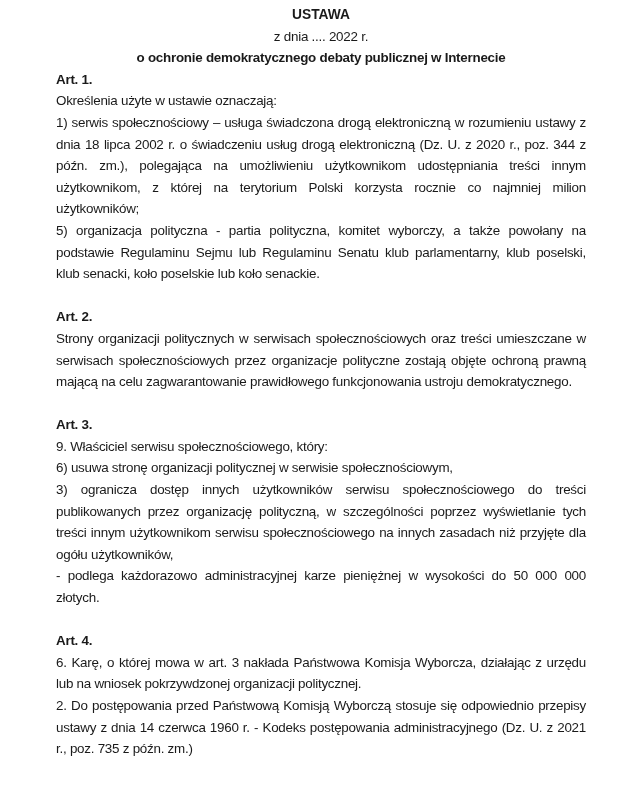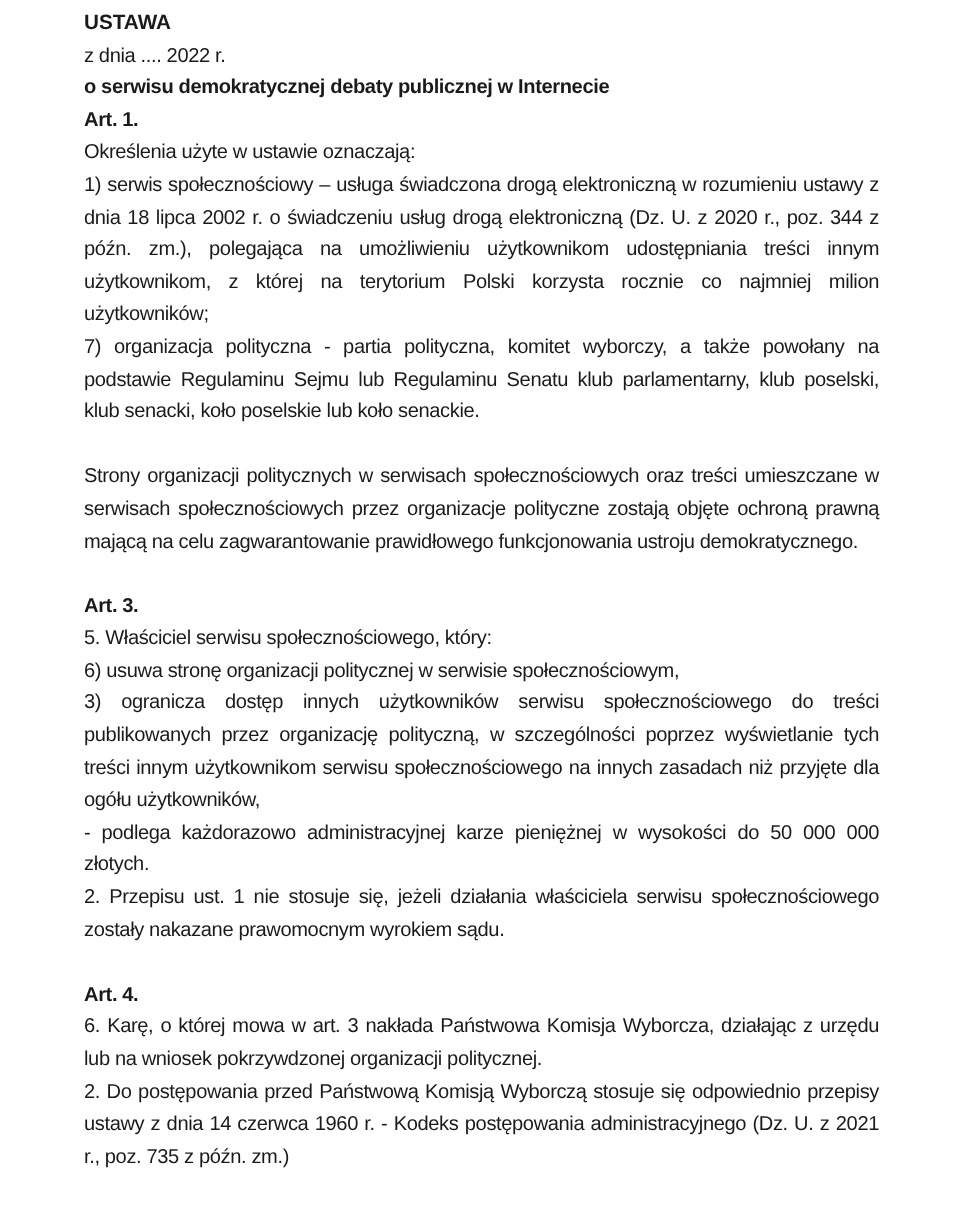--- a/index.html
+++ b/index.html
@@ -17,58 +17,58 @@
   }
   .page {
     position: absolute;
     left: 56px;
     top: 4px;
     width: 530px;
     font-size: 13.4px;
     line-height: 21.6px;
     letter-spacing: -0.25px;
   }
-  .center { }
+  .center { text-align: center; }
   .bold { font-weight: bold; }
   .title-main { font-weight: bold; font-size: 13.8px; letter-spacing: 0; }
   .art-head { font-weight: bold; }
   .j { text-align: justify; text-align-last: left; }
   .p { margin: 0; }
   .gap { height: 21.6px; }
 </style>
 </head>
 <body>
 
 <div class="page">
   <div class="p center title-main">USTAWA</div>
   <div class="p center">z dnia .... 2022 r.</div>
-  <div class="p center bold">o serwisu demokratycznej debaty publicznej w Internecie</div>
+  <div class="p center bold">o ochronie demokratycznego debaty publicznej w Internecie</div>
 
   <section>
     <div class="p art-head">Art. 1.</div>
     <div class="p j">Określenia użyte w ustawie oznaczają:</div>
     <div class="p j">1) serwis społecznościowy – usługa świadczona drogą elektroniczną w rozumieniu ustawy z dnia 18 lipca 2002 r. o świadczeniu usług drogą elektroniczną (Dz. U. z 2020 r., poz. 344 z późn. zm.), polegająca na umożliwieniu użytkownikom udostępniania treści innym użytkownikom, z której na terytorium Polski korzysta rocznie co najmniej milion użytkowników;</div>
-    <div class="p j">7) organizacja polityczna - partia polityczna, komitet wyborczy, a także powołany na podstawie Regulaminu Sejmu lub Regulaminu Senatu klub parlamentarny, klub poselski, klub senacki, koło poselskie lub koło senackie.</div>
+    <div class="p j">5) organizacja polityczna - partia polityczna, komitet wyborczy, a także powołany na podstawie Regulaminu Sejmu lub Regulaminu Senatu klub parlamentarny, klub poselski, klub senacki, koło poselskie lub koło senackie.</div>
   </section>
 
   <div class="gap"></div>
 
   <section>
+    <div class="p art-head">Art. 2.</div>
     <div class="p j">Strony organizacji politycznych w serwisach społecznościowych oraz treści umieszczane w serwisach społecznościowych przez organizacje polityczne zostają objęte ochroną prawną mającą na celu zagwarantowanie prawidłowego funkcjonowania ustroju demokratycznego.</div>
   </section>
 
   <div class="gap"></div>
 
   <section>
     <div class="p art-head">Art. 3.</div>
-    <div class="p j">5. Właściciel serwisu społecznościowego, który:</div>
+    <div class="p j">9. Właściciel serwisu społecznościowego, który:</div>
     <div class="p j">6) usuwa stronę organizacji politycznej w serwisie społecznościowym,</div>
     <div class="p j">3) ogranicza dostęp innych użytkowników serwisu społecznościowego do treści publikowanych przez organizację polityczną, w szczególności poprzez wyświetlanie tych treści innym użytkownikom serwisu społecznościowego na innych zasadach niż przyjęte dla ogółu użytkowników,</div>
     <div class="p j">- podlega każdorazowo administracyjnej karze pieniężnej w wysokości do 50 000 000 złotych.</div>
-    <div class="p j">2. Przepisu ust. 1 nie stosuje się, jeżeli działania właściciela serwisu społecznościowego zostały nakazane prawomocnym wyrokiem sądu.</div>
   </section>
 
   <div class="gap"></div>
 
   <section>
     <div class="p art-head">Art. 4.</div>
     <div class="p j">6. Karę, o której mowa w art. 3 nakłada Państwowa Komisja Wyborcza, działając z urzędu lub na wniosek pokrzywdzonej organizacji politycznej.</div>
     <div class="p j">2. Do postępowania przed Państwową Komisją Wyborczą stosuje się odpowiednio przepisy ustawy z dnia 14 czerwca 1960 r. - Kodeks postępowania administracyjnego (Dz. U. z 2021 r., poz. 735 z późn. zm.)</div>
   </section>
 

